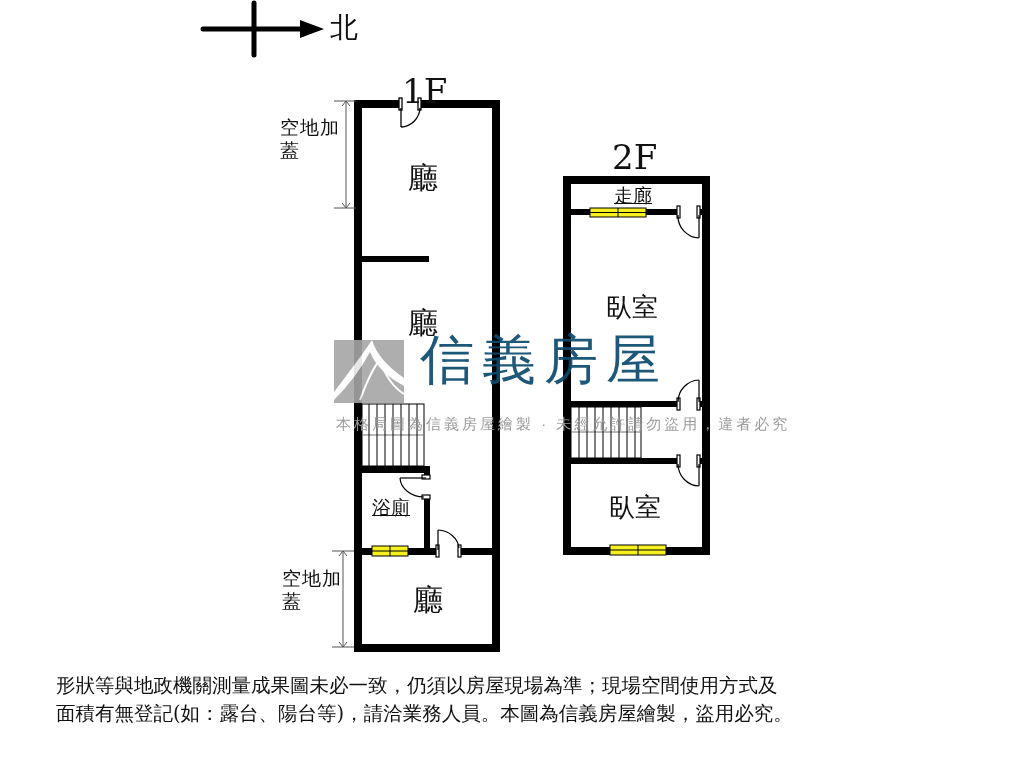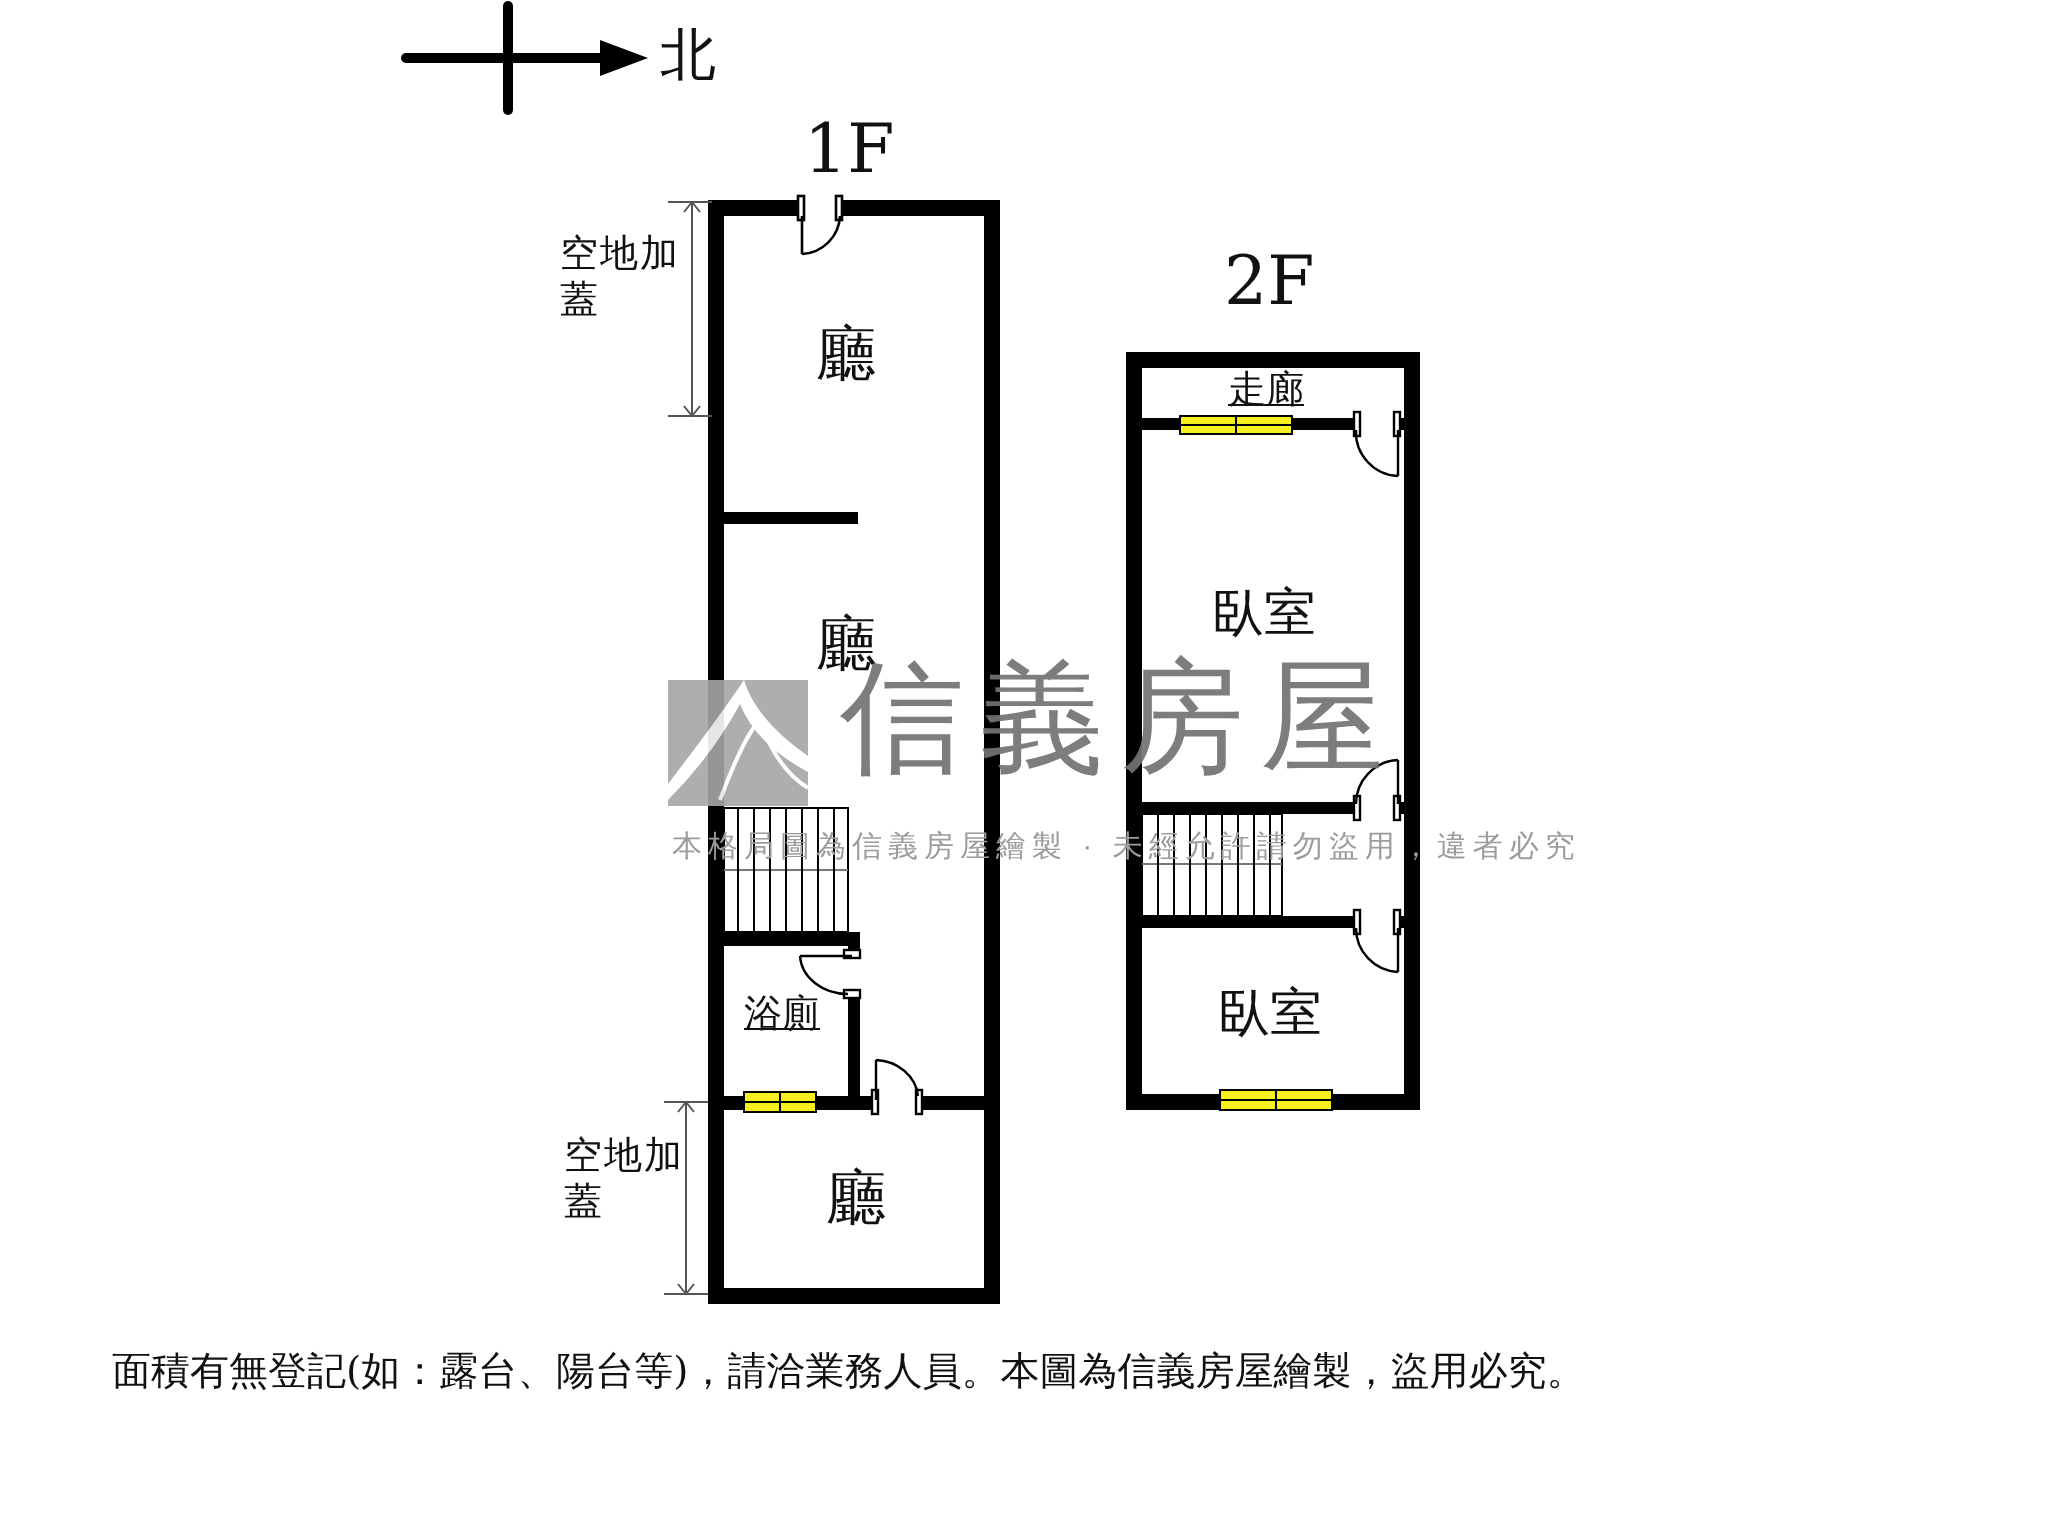--- a/index.html
+++ b/index.html
@@ -1,24 +1,24 @@
 <!DOCTYPE html>
 <html><head>
 <meta charset="utf-8">
 <style>
   html,body{margin:0;padding:0;background:#ffffff;}
   body{width:1024px;height:768px;position:relative;overflow:hidden;font-family:"DejaVu Serif","Liberation Serif",serif;color:#111;}
   svg.plan{position:absolute;left:0;top:0;}
   .lbl{position:absolute;font-family:"DejaVu Serif","Liberation Serif",serif;color:#111;white-space:nowrap;line-height:1;}
   .room{font-size:30px;}
   .room-sm{font-size:19px;text-decoration:underline;}
-  .floor{font-size:34px;}
+  .floor{font-size:34px;margin-top:16px;}
   .side{font-size:19px;line-height:1.2;text-align:left;width:60px;white-space:normal;word-break:break-all;letter-spacing:1px;}
   .north{font-size:28px;}
-  .wm-big{position:absolute;left:420px;top:333px;font-family:Liberation Mono, monospace;font-size:62px;color:#737373;letter-spacing:8px;line-height:1;opacity:.92;}
+  .wm-big{position:absolute;left:420px;top:333px;font-family:Liberation Serif, serif;font-size:54px;color:#0c4a6e;letter-spacing:8px;line-height:1;opacity:.92;}
   .wm-small{position:absolute;left:336px;top:416px;font-family:Liberation Sans, sans-serif;font-size:15px;color:#9c9c9c;letter-spacing:3px;line-height:1;}
   .disclaimer{position:absolute;left:56px;top:672px;width:930px;font-size:19.5px;line-height:28px;color:#111;font-family:"DejaVu Serif","Liberation Serif",serif;}
   .disclaimer div{white-space:nowrap;}
 </style>
 </head>
 <body>
 
 <svg class="plan" width="1024" height="768" viewBox="0 0 1024 768">
 
   <g>
@@ -183,14 +183,15 @@
 <div class="lbl room" style="left:413px;top:585px;">廳</div>
 
 <div class="lbl side" style="left:280px;top:116px;">空地加蓋</div>
 <div class="lbl side" style="left:282px;top:567px;">空地加蓋</div>
 
 <div class="lbl room-sm" style="left:614px;top:186px;">走廊</div>
 <div class="lbl" style="left:606px;top:294px;font-size:26px;">臥室</div>
 <div class="lbl" style="left:609px;top:494px;font-size:26px;">臥室</div>
 
 <div class="disclaimer">
+  <div>形狀等與地政機關測量成果圖未必一致，仍須以房屋現場為準；現場空間使用方式及</div>
   <div>面積有無登記(如：露台、陽台等)，請洽業務人員。本圖為信義房屋繪製，盜用必究。</div>
 </div>
 
 </body></html>

